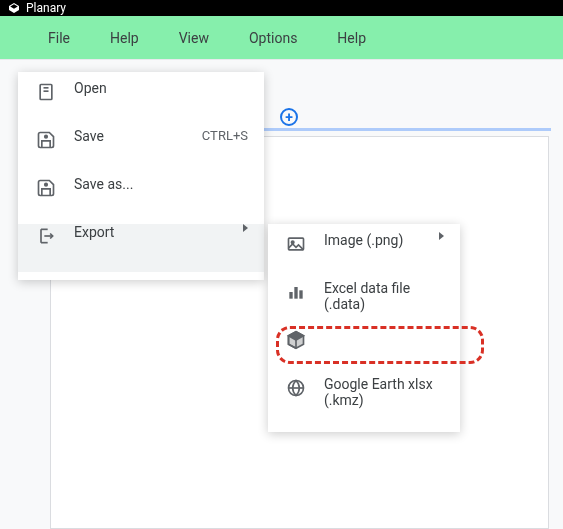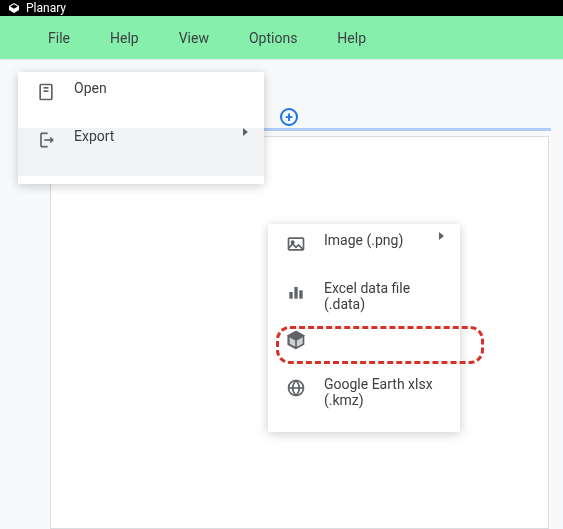--- a/index.html
+++ b/index.html
@@ -61,20 +61,41 @@
   <div class="menu-item">
     <span class="menu-icon">
       <svg width="20" height="20" viewBox="0 0 24 24" fill="none" stroke="#5f6368" stroke-width="2">
           <rect x="5" y="3" width="14" height="18" rx="1"></rect>
           <line x1="9" y1="7" x2="15" y2="7"></line>
           <line x1="9" y1="11" x2="15" y2="11"></line>
         </svg>
     </span>
     <span class="menu-label">Open</span>
   </div>
+  <div class="menu-item">
+    <span class="menu-icon">
+      <svg width="20" height="20" viewBox="0 0 24 24" fill="none" stroke="#5f6368" stroke-width="2">
+          <path d="M19 21H5a2 2 0 0 1-2-2V5a2 2 0 0 1 2-2h11l5 5v11a2 2 0 0 1-2 2z"></path>
+          <polyline points="17 21 17 13 7 13 7 21"></polyline>
+          <circle cx="12" cy="8" r="1.5" fill="#5f6368"></circle>
+        </svg>
+    </span>
+    <span class="menu-label">Save</span>
+    <span class="menu-shortcut">CTRL+S</span>
+  </div>
+  <div class="menu-item">
+    <span class="menu-icon">
+      <svg width="20" height="20" viewBox="0 0 24 24" fill="none" stroke="#5f6368" stroke-width="2">
+          <path d="M19 21H5a2 2 0 0 1-2-2V5a2 2 0 0 1 2-2h11l5 5v11a2 2 0 0 1-2 2z"></path>
+          <polyline points="17 21 17 13 7 13 7 21"></polyline>
+          <circle cx="12" cy="8" r="1.5" fill="#5f6368"></circle>
+        </svg>
+    </span>
+    <span class="menu-label">Save as...</span>
+  </div>
   <div class="menu-item highlighted">
     <span class="menu-icon">
       <svg width="20" height="20" viewBox="0 0 24 24" fill="none" stroke="#5f6368" stroke-width="2">
           <path d="M6 4v16"></path>
           <path d="M6 4h8"></path>
           <path d="M6 20h8"></path>
           <path d="M10 12h10"></path>
           <path d="M17 9l3 3-3 3"></path>
         </svg>
     </span>

